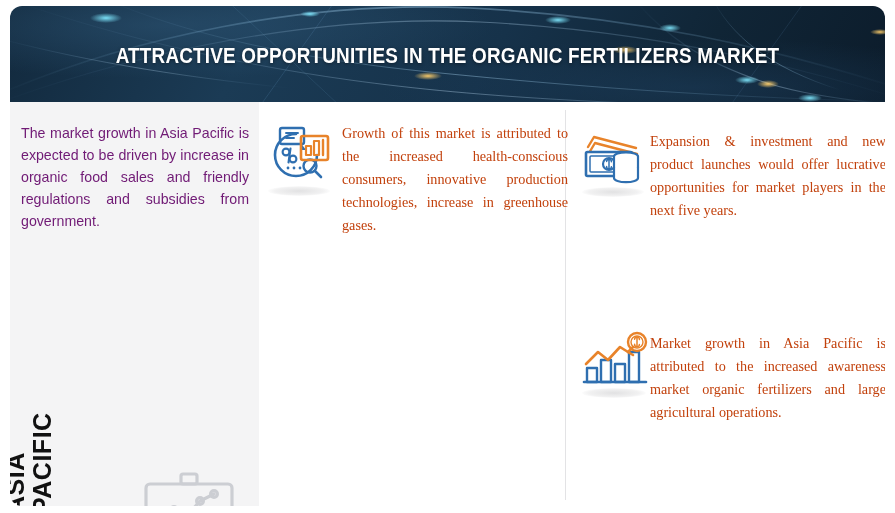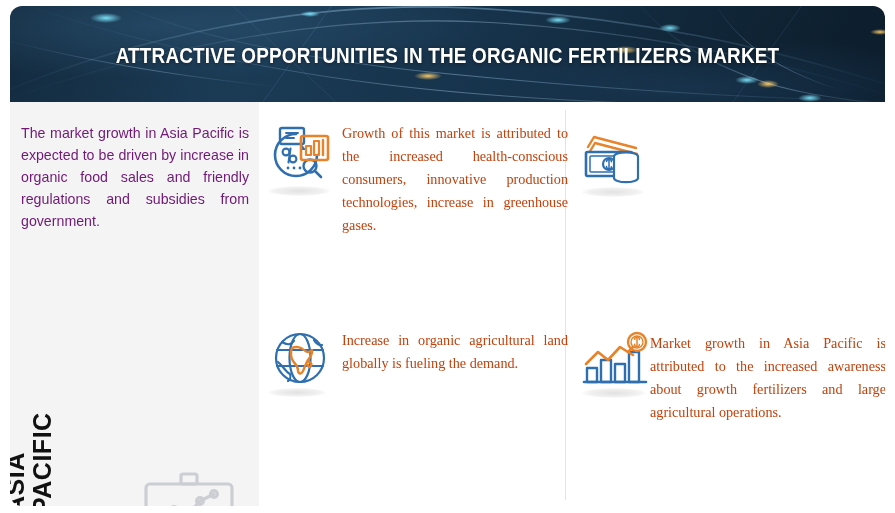--- a/index.html
+++ b/index.html
@@ -265,56 +265,37 @@
           <g stroke="#2f6fb0" stroke-width="2.2" fill="#ffffff">
             <ellipse cx="46" cy="32.5" rx="12" ry="4.2"></ellipse>
             <path d="M34,32.5 L34,38 A12,4.2 0 0 0 58,38 L58,32.5"></path>
             <path d="M34,38 L34,43.5 A12,4.2 0 0 0 58,43.5 L58,38"></path>
             <path d="M34,43.5 L34,49 A12,4.2 0 0 0 58,49 L58,43.5"></path>
             <path d="M34,49 L34,54 A12,4.2 0 0 0 58,54 L58,49"></path>
           </g>
         </g>
       </svg>
       <div class="shadow-ellipse" style="left:6px; top:63px; width:62px; height:10px;"></div>
+      <div class="txt">Expansion &amp; investment and new product launches would offer lucrative opportunities for market players in the next five years.</div>
     </div>
 
-    <div class="cell" id="cell-land">
-      <svg class="ico" viewBox="0 0 60 60">
-        <g fill="none" stroke="#2f6fb0" stroke-width="2.2" stroke-linecap="round" stroke-linejoin="round">
-          <circle cx="30" cy="30" r="24"></circle>
-          <ellipse cx="30" cy="30" rx="10.5" ry="24"></ellipse>
-          <path d="M7,22 L53,22 M7,38 L53,38"></path>
-          <path d="M12,14 C18,18 22,16 24,13"></path>
-          <path d="M8,34 C13,38 16,44 20,46 C21,49 20,52 18,53"></path>
-          <path d="M44,12 C46,16 50,18 52,17"></path>
-        </g>
-        <g fill="none" stroke="#e8832a" stroke-width="2.4" stroke-linecap="round" stroke-linejoin="round">
-          <path d="M22,20 C26,18 31,19 34,22 C37,25 40,24 42,22 C43,26 40,29 38,32
-                   C36,35 35,39 33,43 C31,47 28,46 28,42 C28,38 25,36 23,33
-                   C21,30 20,24 22,20 Z"></path>
-          <path d="M39,34 C41,34 42,36 41,38 C40,40 38,39 38,37"></path>
-        </g>
-      </svg>
-      <div class="shadow-ellipse" style="left:2px; top:62px; width:58px; height:9px;"></div>
-      <div class="txt">Increase in organic agricultural land globally is fueling the demand.</div>
-    </div>
 
     <div class="cell" id="cell-awareness">
       <svg class="ico" viewBox="0 0 72 62">
         <g fill="none" stroke-linecap="round" stroke-linejoin="round">
           <path d="M4,52 L66,52" stroke="#2f6fb0" stroke-width="2.6"></path>
           <rect x="7" y="38" width="10" height="14" stroke="#2f6fb0" stroke-width="2.4"></rect>
           <rect x="21" y="30" width="10" height="22" stroke="#2f6fb0" stroke-width="2.4"></rect>
           <rect x="35" y="34" width="10" height="18" stroke="#2f6fb0" stroke-width="2.4"></rect>
           <rect x="49" y="22" width="10" height="30" stroke="#2f6fb0" stroke-width="2.4"></rect>
           <path d="M6,34 L18,22 L28,30 L40,17 L48,22" stroke="#e8832a" stroke-width="2.6"></path>
           <path d="M48,22 L53,17 M48,22 L53,25" stroke="#e8832a" stroke-width="2.6"></path>
           <circle cx="57" cy="12" r="9" stroke="#e8832a" stroke-width="2.4"></circle>
           <circle cx="57" cy="12" r="6" stroke="#e8832a" stroke-width="1.4"></circle>
           <path d="M57,7.5 L57,16.5 M54.6,9.3 A2.4,2.4 0 0 1 59.4,9.6 M54.6,14.3 A2.4,2.4 0 0 0 59.4,14.6" stroke="#e8832a" stroke-width="1.5"></path>
         </g>
       </svg>
       <div class="shadow-ellipse" style="left:6px; top:60px; width:64px; height:10px;"></div>
-      <div class="txt">Market growth in Asia Pacific is attributed to the increased awareness about growth fertilizers and large agricultural operations.</div>
+      <div class="txt">Market growth in Asia Pacific is attributed to the increased awareness market organic fertilizers and large agricultural operations.</div>
     </div>
 
   </div>
 </div>
 
 </body></html>

